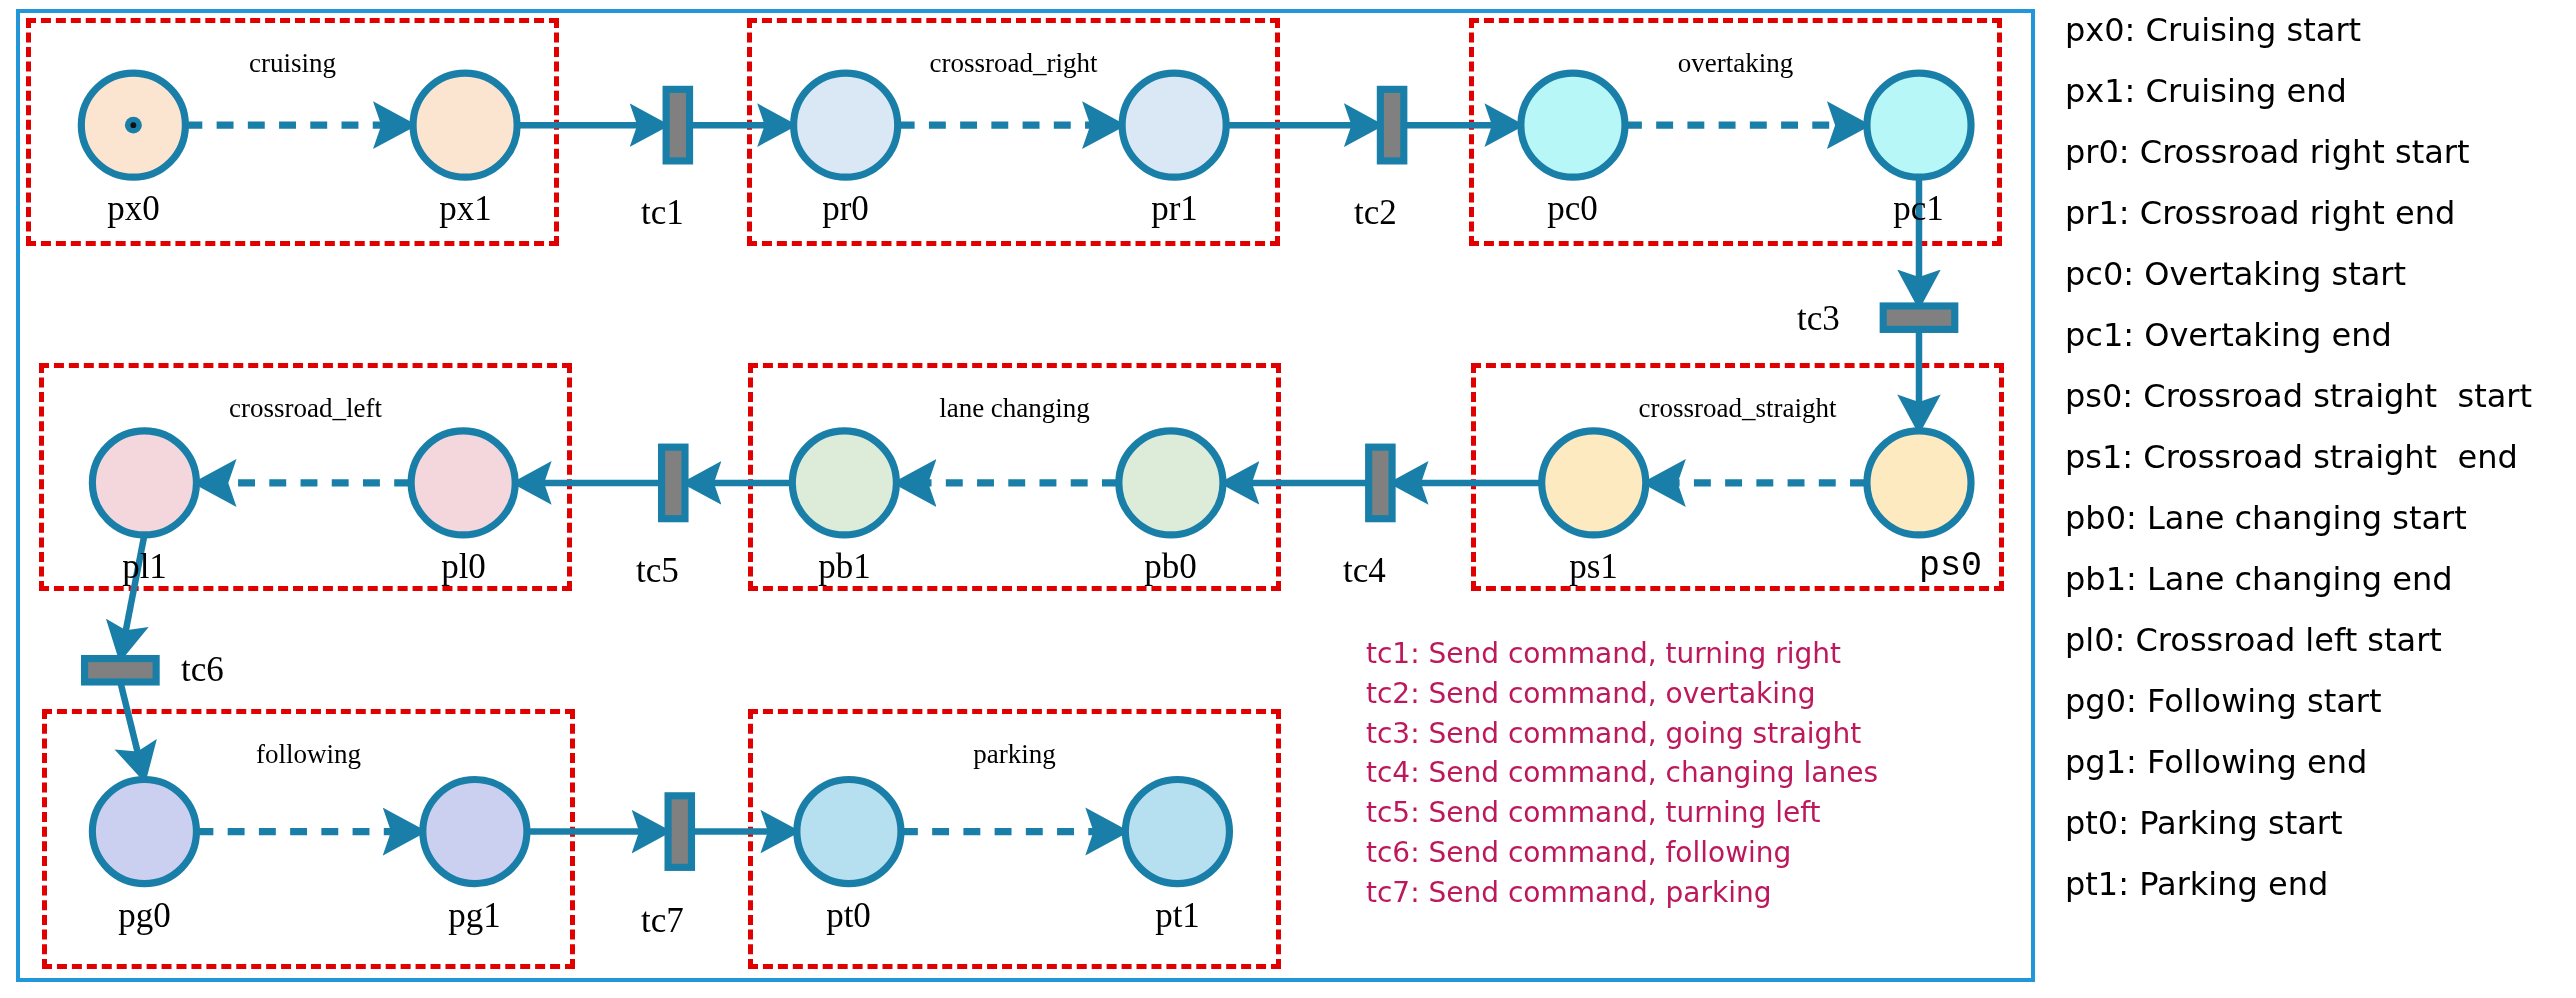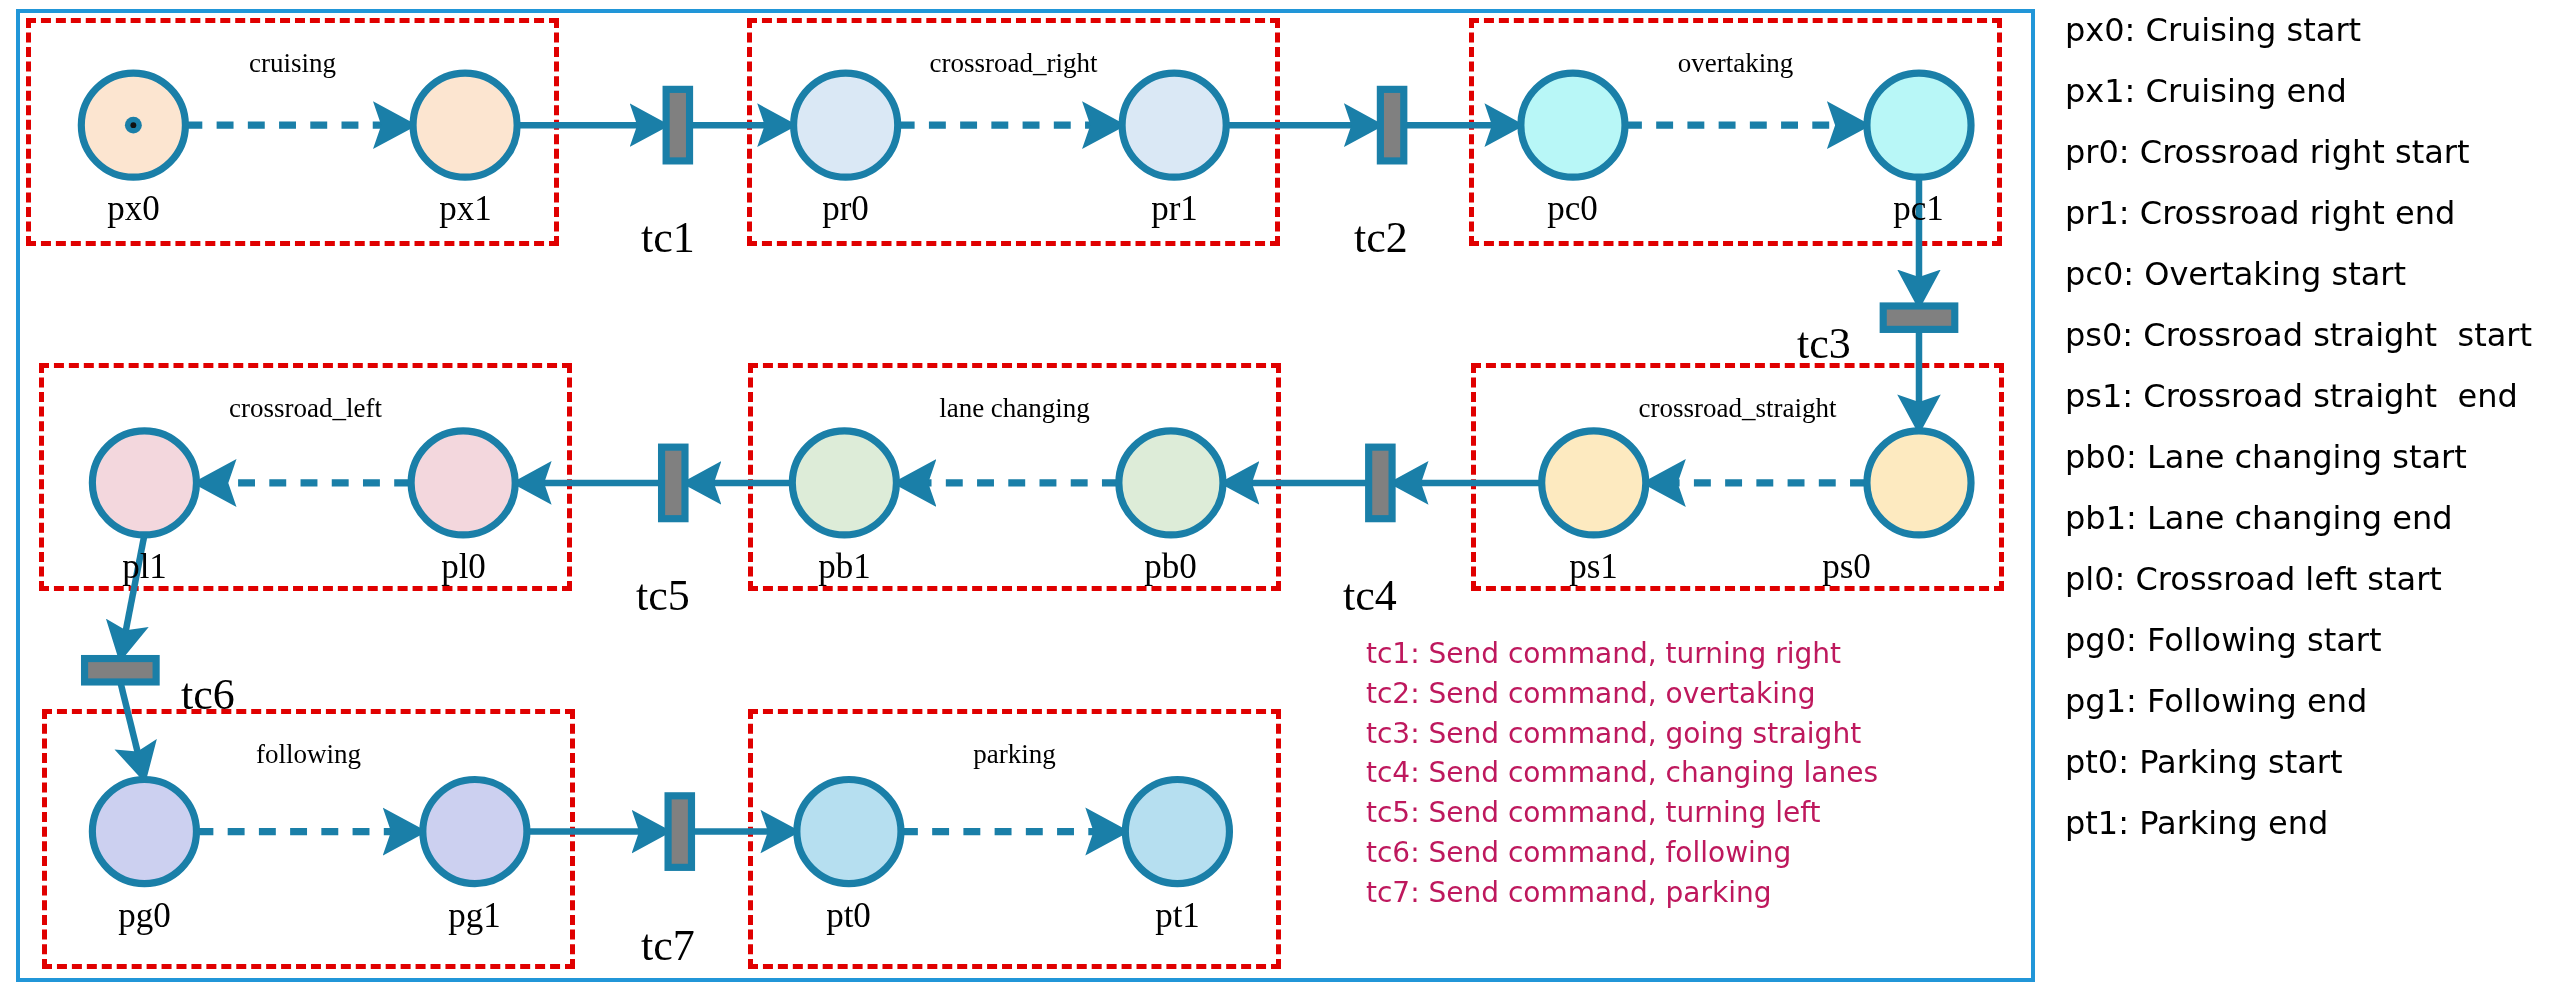--- a/index.html
+++ b/index.html
@@ -20,21 +20,21 @@
     font-size:27px;color:#000;line-height:1;white-space:nowrap;
   }
 
   svg.net{position:absolute;left:0;top:0;width:2576px;height:999px;overflow:visible;pointer-events:none;}
 
   .plabel{
     position:absolute;font-size:35px;color:#000;white-space:nowrap;line-height:1;
     text-align:center;
   }
   .tlabel{
-    position:absolute;font-size:44px;color:#000;white-space:nowrap;line-height:1;margin-top:21px;
+    position:absolute;font-size:35px;color:#000;white-space:nowrap;line-height:1;
   }
 
   .legend-mid{
     position:absolute;left:1366px;top:634px;width:657px;
     font-family:"DejaVu Sans","Liberation Sans",sans-serif;
     font-size:28px;color:#be185d;line-height:1.42;
   }
   .legend-mid div{white-space:pre;}
 
   .legend-right{
@@ -169,21 +169,21 @@
       </g>
   </svg>
 
   <div id="labels-layer">
       <div class="plabel" style="left: 75px; top: 191px; width: 117px;">px0</div>
       <div class="plabel" style="left: 407px; top: 191px; width: 117px;">px1</div>
       <div class="plabel" style="left: 787px; top: 191px; width: 117px;">pr0</div>
       <div class="plabel" style="left: 1116px; top: 191px; width: 117px;">pr1</div>
       <div class="plabel" style="left: 1514px; top: 191px; width: 117px;">pc0</div>
       <div class="plabel" style="left: 1860px; top: 191px; width: 117px;">pc1</div>
-      <div class="plabel" style="left: 1788px; top: 549px; width: 117px;">ps0</div>
+      <div class="plabel" style="left: 1892px; top: 549px; width: 117px; font-family: Liberation Mono, monospace;">ps0</div>
       <div class="plabel" style="left: 1535px; top: 549px; width: 117px;">ps1</div>
       <div class="plabel" style="left: 1112px; top: 549px; width: 117px;">pb0</div>
       <div class="plabel" style="left: 786px; top: 549px; width: 117px;">pb1</div>
       <div class="plabel" style="left: 405px; top: 549px; width: 117px;">pl0</div>
       <div class="plabel" style="left: 86px; top: 549px; width: 117px;">pl1</div>
       <div class="plabel" style="left: 86px; top: 898px; width: 117px;">pg0</div>
       <div class="plabel" style="left: 416px; top: 898px; width: 117px;">pg1</div>
       <div class="plabel" style="left: 790px; top: 898px; width: 117px;">pt0</div>
       <div class="plabel" style="left: 1119px; top: 898px; width: 117px;">pt1</div>
       <div class="tlabel" style="left: 641px; top: 195px;">tc1</div>
@@ -203,20 +203,21 @@
       <div>tc5: Send command, turning left</div>
       <div>tc6: Send command, following</div>
       <div>tc7: Send command, parking</div>
     </div>
   <div class="legend-right" id="legend-right">
       <div>px0: Cruising start</div>
       <div>px1: Cruising end</div>
       <div>pr0: Crossroad right start</div>
       <div>pr1: Crossroad right end</div>
       <div>pc0: Overtaking start</div>
+      <div>pc1: Overtaking end</div>
       <div>ps0: Crossroad straight  start</div>
       <div>ps1: Crossroad straight  end</div>
       <div>pb0: Lane changing start</div>
       <div>pb1: Lane changing end</div>
       <div>pl0: Crossroad left start</div>
       <div>pg0: Following start</div>
       <div>pg1: Following end</div>
       <div>pt0: Parking start</div>
       <div>pt1: Parking end</div>
     </div>

